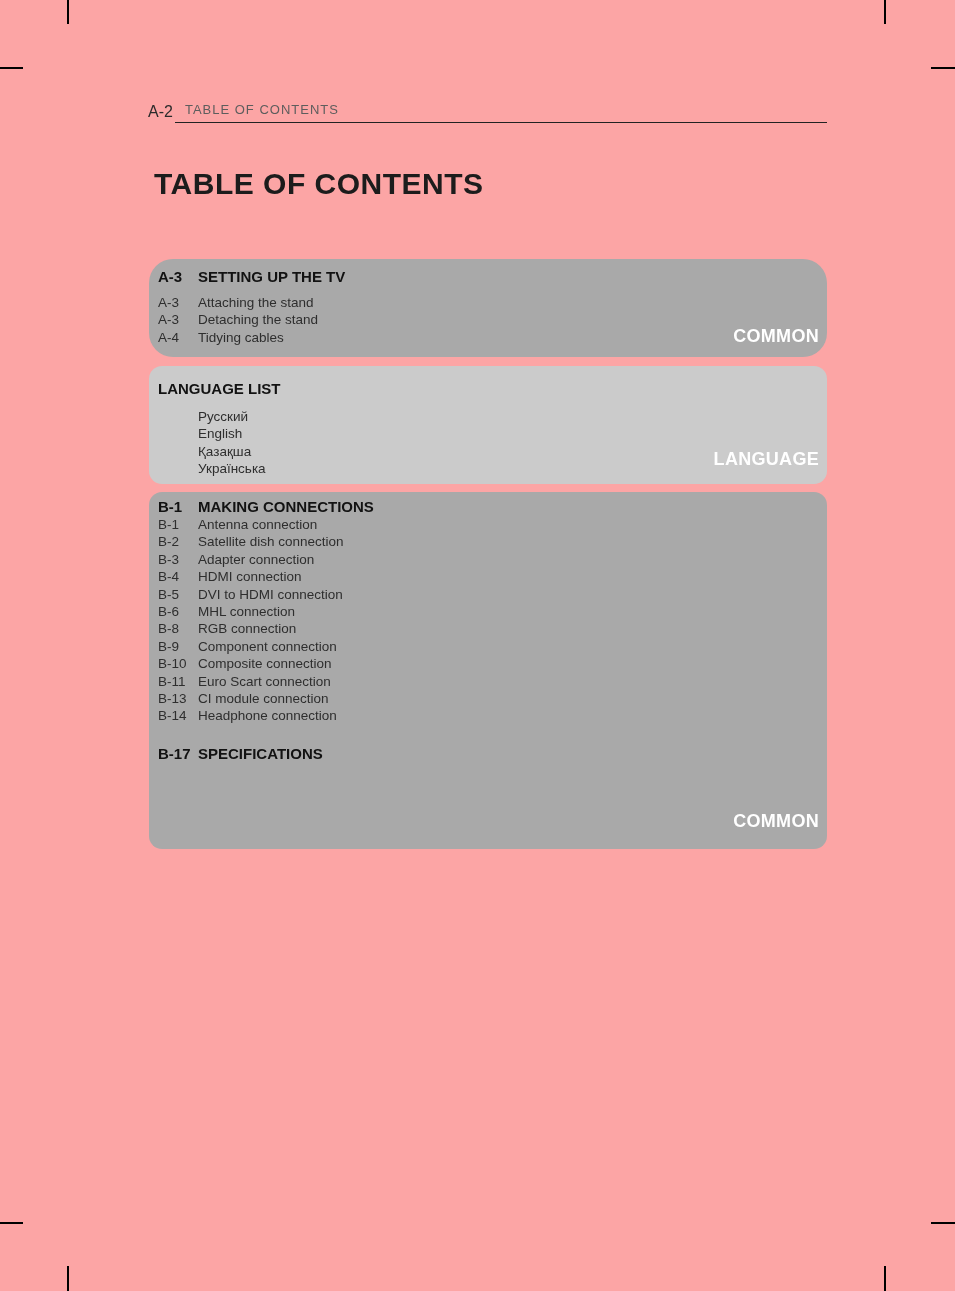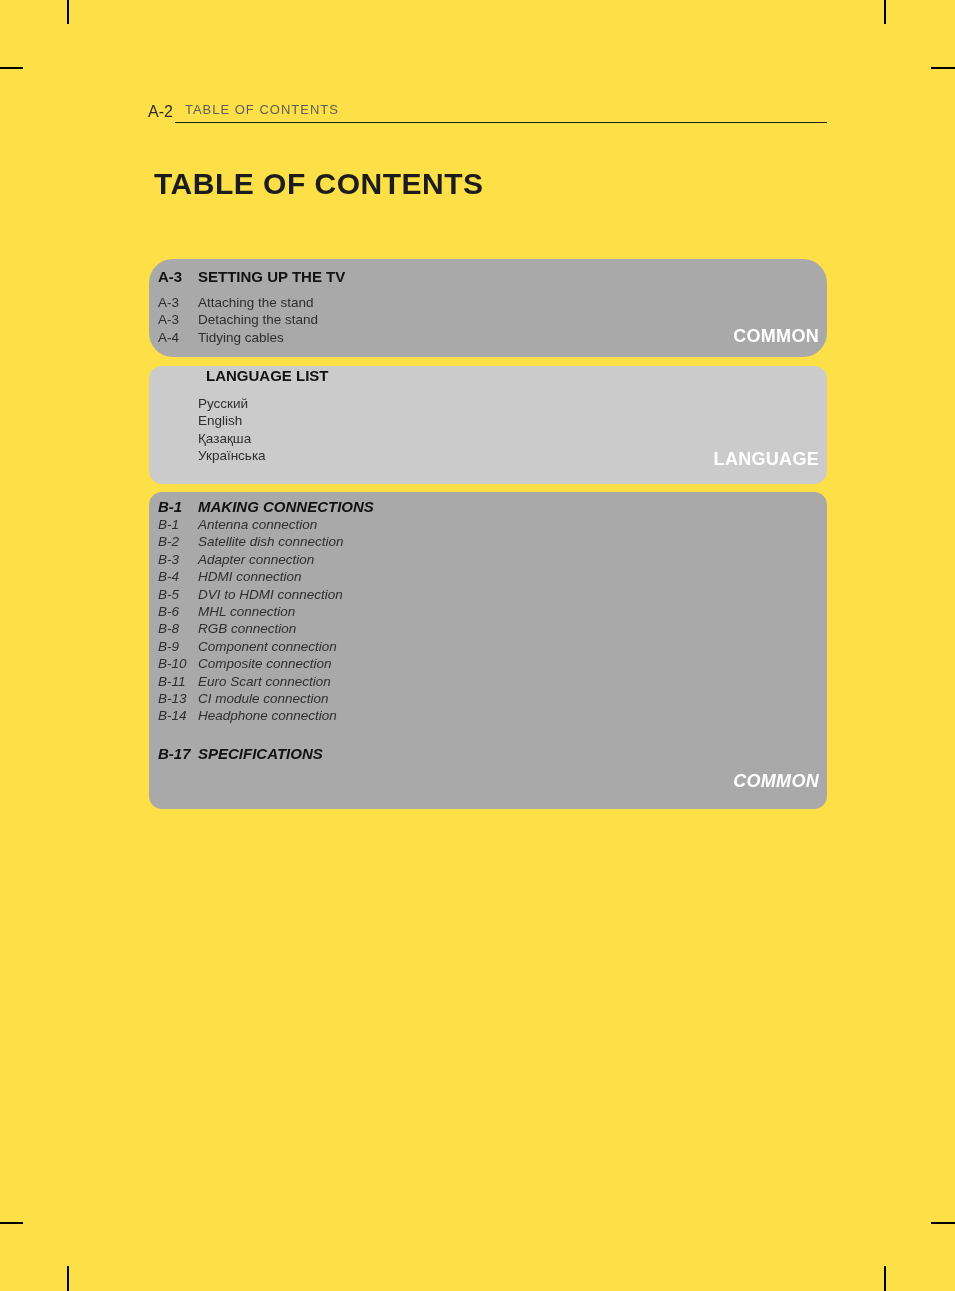--- a/index.html
+++ b/index.html
@@ -1,19 +1,19 @@
 <!DOCTYPE html>
 <html><head>
 <meta charset="utf-8">
 <style>
   html,body{margin:0;padding:0;background:#ffffff;}
   .page{
     position:relative;
     width:955px;height:1291px;
-    background:#fde047;
+    background:#fca5a5;
     font-family:"Liberation Sans","DejaVu Sans",sans-serif;
     overflow:hidden;
   }
   
   .mark{position:absolute;background:#000;}
   .m-tl-v{left:67px;top:0;width:2px;height:24px;}
   .m-tl-h{left:0;top:67px;width:23px;height:2px;}
   .m-tr-v{left:884px;top:0;width:2px;height:24px;}
   .m-tr-h{left:931px;top:67px;width:24px;height:2px;}
   .m-bl-h{left:0;top:1222px;width:23px;height:2px;}
@@ -42,25 +42,25 @@
   }
 
   
   #sections{position:absolute;left:149px;top:259px;width:678px;}
   .toc-box{
     position:relative;border-radius:13px;
     padding:0 9px;box-sizing:border-box;color:#2e2e2e;
   }
   .sec-0{height:98px;margin-bottom:9px;border-radius:24px;}
   .sec-1{height:118px;margin-bottom:8px;}
-  .sec-2{height:317px;font-style:italic;}
+  .sec-2{height:357px;}
 
   .sec-header,.sec-footer{display:flex;font-size:15px;font-weight:bold;color:#121212;}
   .sec-0 .sec-header{padding-top:9px;margin-bottom:9px;}
-  .sec-1 .sec-header{padding-top:1px;margin-bottom:11px;margin-left:48px;}
+  .sec-1 .sec-header{padding-top:14px;margin-bottom:11px;}
   .sec-2 .sec-header{padding-top:6px;margin-bottom:1px;}
   .sec-2 .sec-footer{margin-top:20px;}
 
   .toc-row{display:flex;font-size:13.5px;line-height:17.4px;}
   .toc-row.indent{margin-left:40px;}
   .col-page{display:inline-block;width:40px;flex-shrink:0;}
   .item-label{flex:1;}
 
   .tag{
     position:absolute;right:8px;

